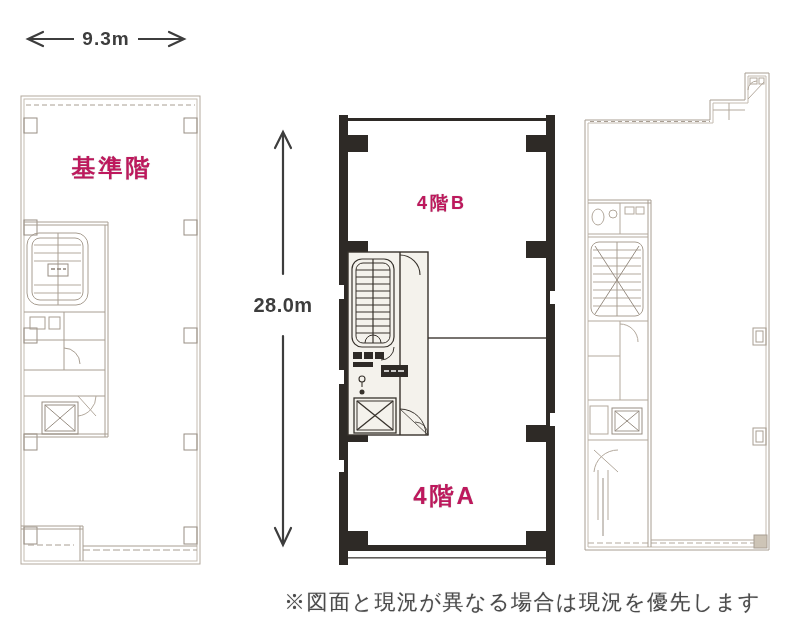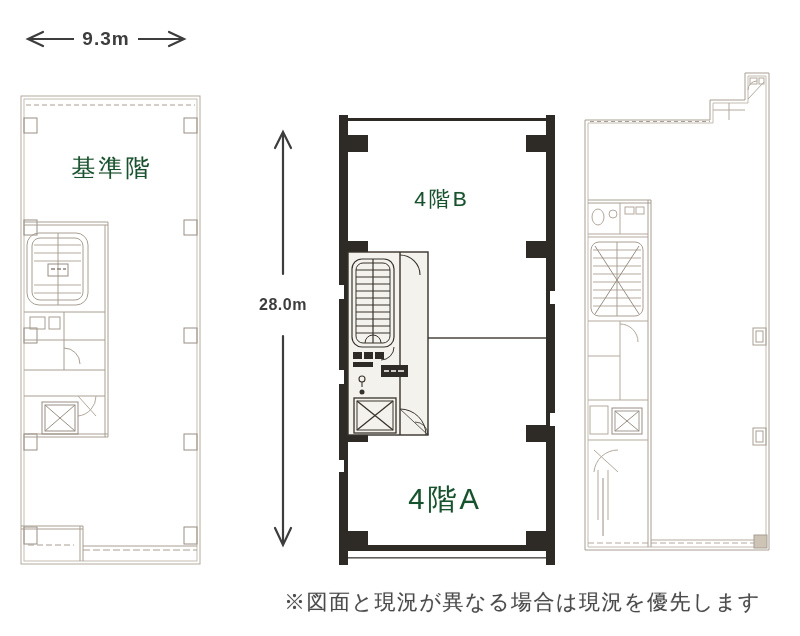--- a/index.html
+++ b/index.html
@@ -3,37 +3,37 @@
 <meta charset="utf-8">
 <style>
   html,body{margin:0;padding:0;background:#e8e8e8;}
   .canvas{
     position:relative;width:800px;height:636px;background:#ffffff;
     font-family:"Liberation Sans", sans-serif;overflow:hidden;
   }
   .plan{position:absolute;}
   .plan svg{display:block;width:100%;height:100%;}
   .plan-label{
-    position:absolute;font-weight:400;color:#14532d;text-align:center;
+    position:absolute;font-weight:700;color:#be185d;text-align:center;
     white-space:nowrap;letter-spacing:3px;
     text-shadow:0 0 1px rgba(60,50,40,.35);
   }
   .dim-h{
     position:absolute;left:24px;top:28px;width:164px;height:22px;
     display:flex;align-items:center;justify-content:space-between;
   }
   .dim-h .dim-text{
     font-size:19px;font-weight:700;color:#3d3d3d;letter-spacing:1px;padding:0 2px;
   }
   .dim-v{
     position:absolute;left:247px;top:128px;width:72px;height:434px;
     display:flex;flex-direction:column;align-items:center;
   }
   .dim-v .dim-text{
-    font-size:16px;font-weight:700;color:#3d3d3d;letter-spacing:.5px;
+    font-size:20px;font-weight:700;color:#3d3d3d;letter-spacing:.5px;
     height:58px;display:flex;align-items:center;
   }
   .note{
     position:absolute;left:284px;top:588px;font-size:21px;font-weight:400;
     color:#4a4a4a;letter-spacing:1.5px;white-space:nowrap;
     text-shadow:0 0 1px rgba(70,70,70,.4);
   }
   .arrow{stroke:#3d3d3d;stroke-width:2.2;fill:none;stroke-linecap:round;}
 </style>
 </head>
@@ -193,22 +193,22 @@
         <line x1="25" y1="267" x2="25" y2="272"></line>
         <circle cx="25" cy="277" r="2.5" fill="#38332d" stroke="none"></circle>
       </g>
       <g stroke="#38332d" stroke-width="1.3">
         <rect x="17" y="283" width="42" height="35"></rect>
         <rect x="20" y="286" width="36" height="29" stroke-width="1"></rect>
         <line x1="20" y1="286" x2="56" y2="315"></line>
         <line x1="56" y1="286" x2="20" y2="315"></line>
       </g>
     </svg>
-    <div class="plan-label" style="left:55px;top:70px;width:100px;font-size:21px;">4階B</div>
-    <div class="plan-label" style="left:58px;top:365px;width:100px;font-size:29px;">4階A</div>
+    <div class="plan-label" style="left:55px;top:76px;width:100px;font-size:18px;">4階B</div>
+    <div class="plan-label" style="left:58px;top:365px;width:100px;font-size:24px;">4階A</div>
   </div>
 
   <div class="plan" style="left:582px;top:66px;width:190px;height:485px;">
     <svg viewBox="0 0 190 485" stroke="#b3a99d" fill="none" stroke-width="1">
       <g>
         <path d="M3 54 H128 V34 H163 V7 H187 V484 H3 Z" stroke="#a89e92"></path>
         <path d="M6 57 H131 V37 H166 V10 H184 V481 H6 Z" stroke="#c4bbb0"></path>
         <line x1="8" y1="55.5" x2="128" y2="55.5" stroke-dasharray="4 3" stroke="#a89e92"></line>
         <line x1="6" y1="477" x2="184" y2="477" stroke-dasharray="6 3" stroke="#b3a99d"></line>
       </g>

